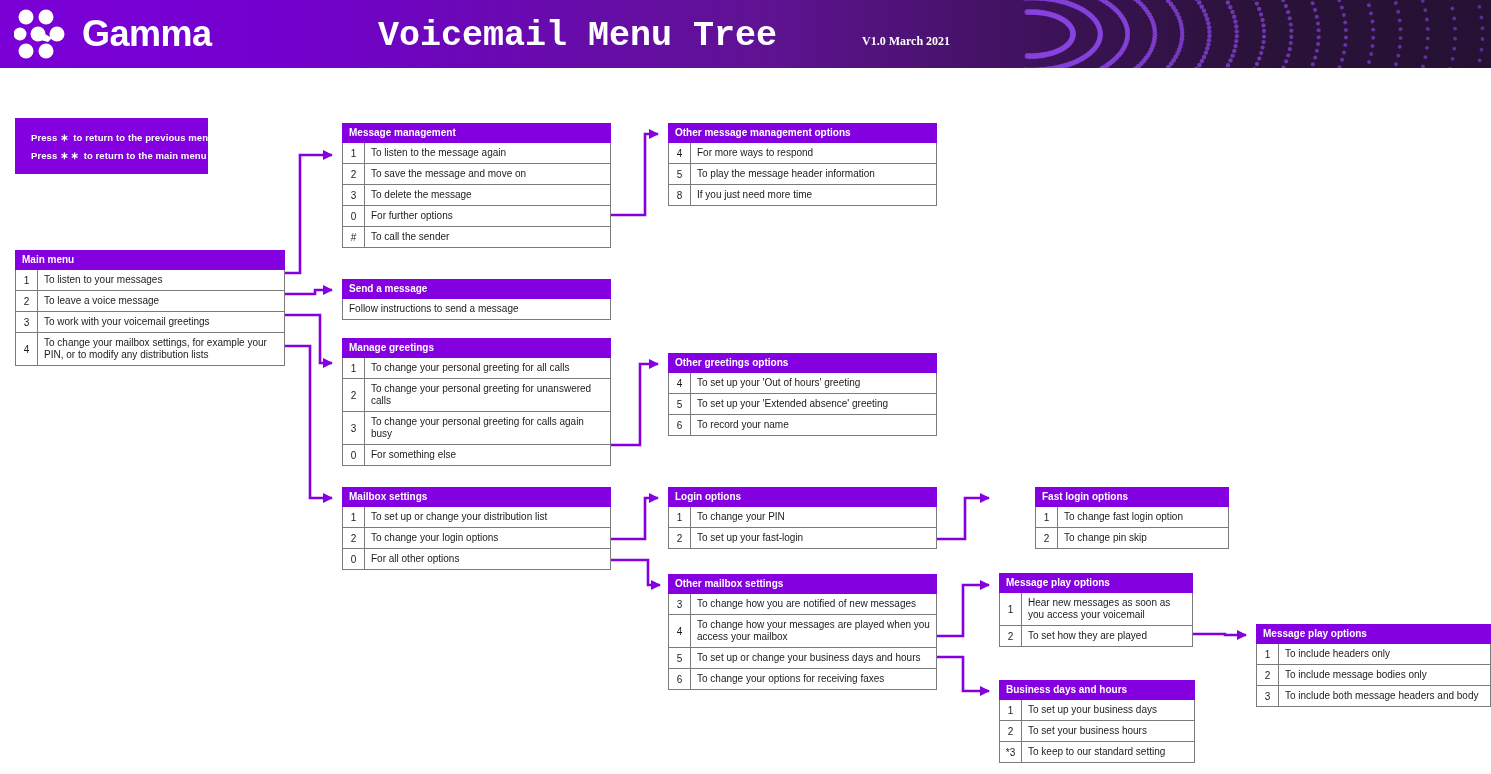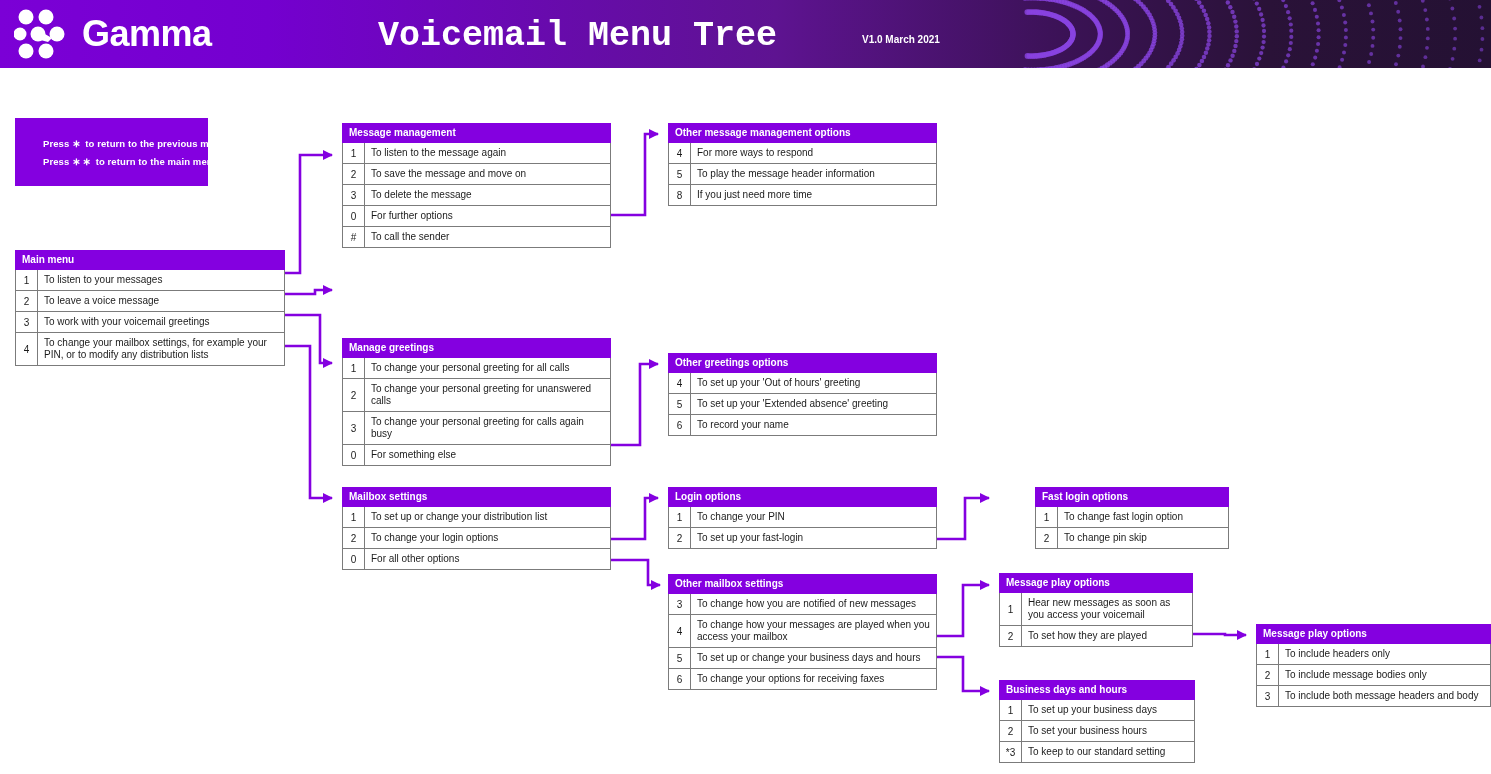--- a/index.html
+++ b/index.html
@@ -30,34 +30,34 @@
     color:#fff; font-size:36px; font-weight:bold; letter-spacing:-0.5px;
     font-family:"Liberation Sans", sans-serif; line-height:1;
   }
   #header-title {
     position:absolute; left:378px; top:16px;
     color:#ffffff; font-size:35px; font-weight:bold;
     font-family:Liberation Mono, monospace; white-space:nowrap;
   }
   #header-version {
     position:absolute; left:862px; top:34px;
-    color:#ffffff; font-size:10px; font-weight:bold;
-    font-family:Liberation Sans, sans-serif; white-space:nowrap;
+    color:#ffffff; font-size:12px; font-weight:bold;
+    font-family:Liberation Serif, serif; white-space:nowrap;
   }
 
   
   #canvas { position:absolute; left:0; top:68px; width:1491px; height:706px; }
   #wires { position:absolute; left:0; top:0; width:1491px; height:706px; pointer-events:none; }
 
   
   #legend {
-    position:absolute; left:15px; top:50px; width:193px; height:68px;
+    position:absolute; left:15px; top:50px; width:193px; height:56px;
     background:#8400e0; color:#ffffff;
     display:flex; flex-direction:column; justify-content:center; gap:7px;
-    padding:0 28px;
+    padding:0 16px;
   }
   .legend-line { font-size:9.5px; font-weight:bold; white-space:nowrap; letter-spacing:.1px; }
   .legend-line .kbd { letter-spacing:2px; font-size:10px; }
 
   
   .node { position:absolute; background:#ffffff; }
   .node-title {
     background:#8400e0; color:#ffffff;
     font-size:10px; font-weight:bold;
     padding:4px 6px 4px 7px;
@@ -585,20 +585,26 @@
       </div>
       <div class="row">
         <div class="k">5</div>
         <div class="v">To play the message header information</div>
       </div>
       <div class="row">
         <div class="k">8</div>
         <div class="v">If you just need more time</div>
       </div>
     </div>
+  <div class="node nokey" id="n-send_a_message" style="left:342px; top:211px; width:269px;">
+      <div class="node-title">Send a message</div>
+      <div class="row">
+        <div class="v">Follow instructions to send a message</div>
+      </div>
+    </div>
   <div class="node" id="n-manage_greetings" style="left:342px; top:270px; width:269px;">
       <div class="node-title">Manage greetings</div>
       <div class="row">
         <div class="k">1</div>
         <div class="v">To change your personal greeting for all calls</div>
       </div>
       <div class="row">
         <div class="k">2</div>
         <div class="v">To change your personal greeting for unanswered calls</div>
       </div>

